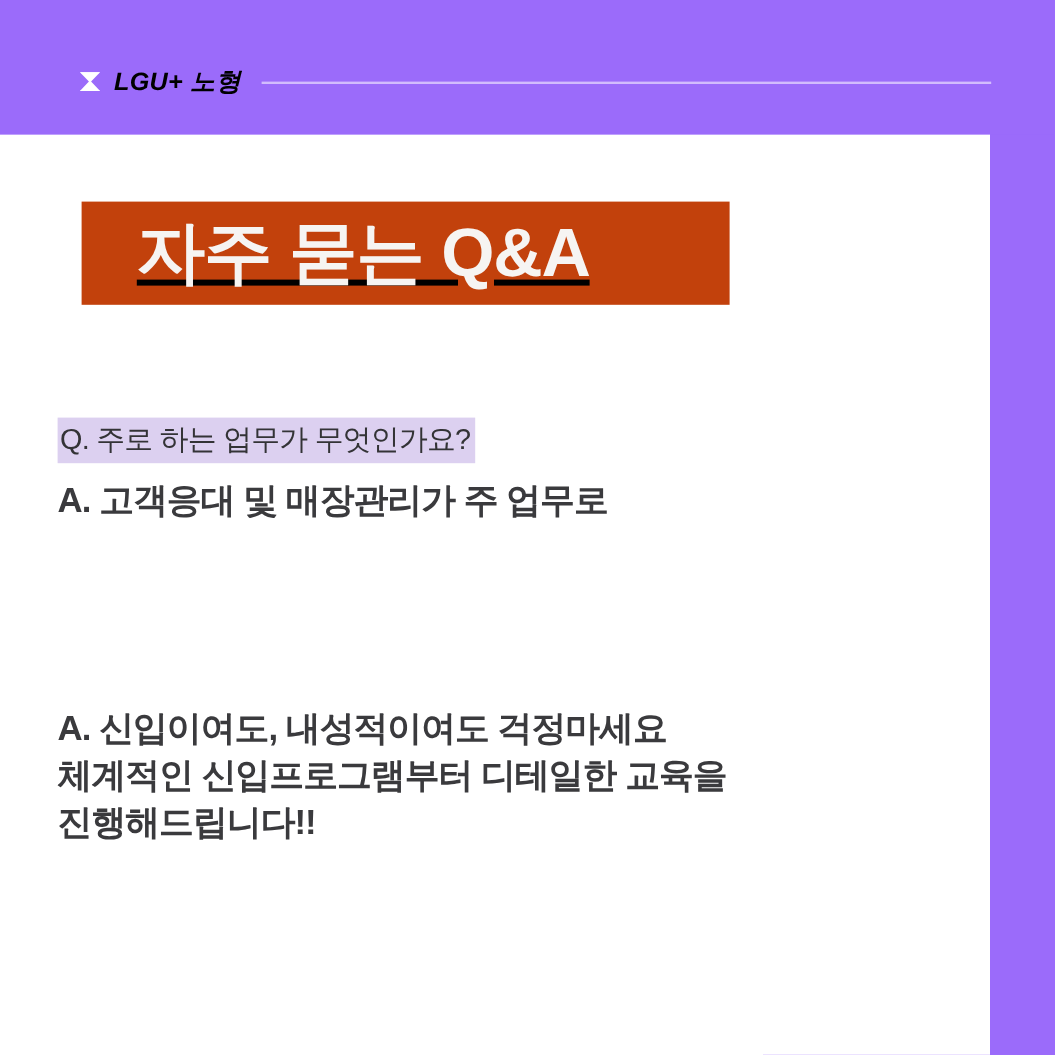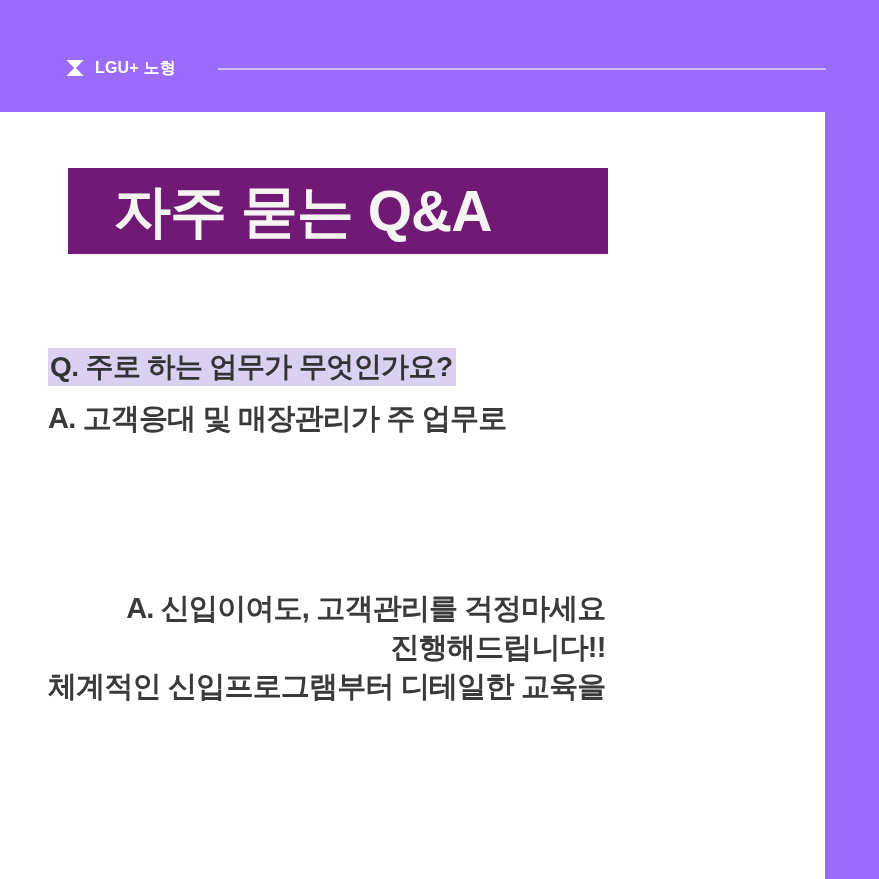--- a/index.html
+++ b/index.html
@@ -41,41 +41,42 @@
   .brand{
     position:absolute;
     left:64px;top:55px;
     display:flex;align-items:center;gap:9px;
     height:26px;
   }
   .brand-mark{
     width:22px;height:22px;display:block;
   }
   .brand-text{
-    color:#ffffff;
-    font-size:16px;
+    color:#000000;
+    font-size:21px;
     font-weight:700;
     letter-spacing:0.2px;
     line-height:1;
     white-space:nowrap;
+    font-style:italic;
   }
   .header-rule{
     position:absolute;
     left:218px;top:68px;
     width:608px;height:2px;
     background:rgba(255,255,255,.55);
   }
 
   
   .title-banner{
     position:absolute;
     left:68px;top:168px;
     width:540px;height:86px;
-    background:#701a75;
-    display:flex;align-items:center;
+    background:#c2410c;
+    display:flex;align-items:center;text-decoration:underline;
   }
   .title-text{
     color:#f6f4f2;
     font-size:57px;
     font-weight:900;
     letter-spacing:-1px;
     line-height:1;
     padding-left:46px;
     white-space:nowrap;
   }
@@ -97,36 +98,36 @@
     position:absolute;
     left:48px;
   }
   .qa-block.first{top:236px;}
   .qa-block.second{top:464px;}
 
   .q-line{
     display:inline-block;
     background:#dcd0f0;
     color:#333336;
-    font-size:28px;
-    font-weight:700;
+    font-size:24px;
+    font-weight:400;
     line-height:38px;
     letter-spacing:-0.6px;
     padding:0 4px 0 2px;
     white-space:nowrap;
   }
   .a-line{
     margin-top:13px;
     color:#3a3a3d;
     font-size:29px;
     font-weight:800;
     line-height:39px;
     letter-spacing:-0.8px;
   }
-  .a-line .ln{display:block;white-space:nowrap;text-align:right;}
+  .a-line .ln{display:block;white-space:nowrap;}
 </style>
 </head>
 <body>
 
 <div class="canvas">
 
   <div class="content-card"></div>
 
   <div class="right-strip"></div>
 
@@ -157,22 +158,22 @@
 
       <div class="qa-block first">
         <div class="q-line">Q. 주로 하는 업무가 무엇인가요?</div>
         <div class="a-line">
           <span class="ln">A. 고객응대 및 매장관리가 주 업무로</span>
         </div>
       </div>
 
       <div class="qa-block second">
         <div class="a-line">
-          <span class="ln">A. 신입이여도, 고객관리를 걱정마세요</span>
+          <span class="ln">A. 신입이여도, 내성적이여도 걱정마세요</span>
+          <span class="ln">체계적인 신입프로그램부터 디테일한 교육을</span>
           <span class="ln">진행해드립니다!!</span>
-          <span class="ln">체계적인 신입프로그램부터 디테일한 교육을</span>
         </div>
       </div>
 
     </div>
   </div>
 
 </div>
 
 </body></html>

